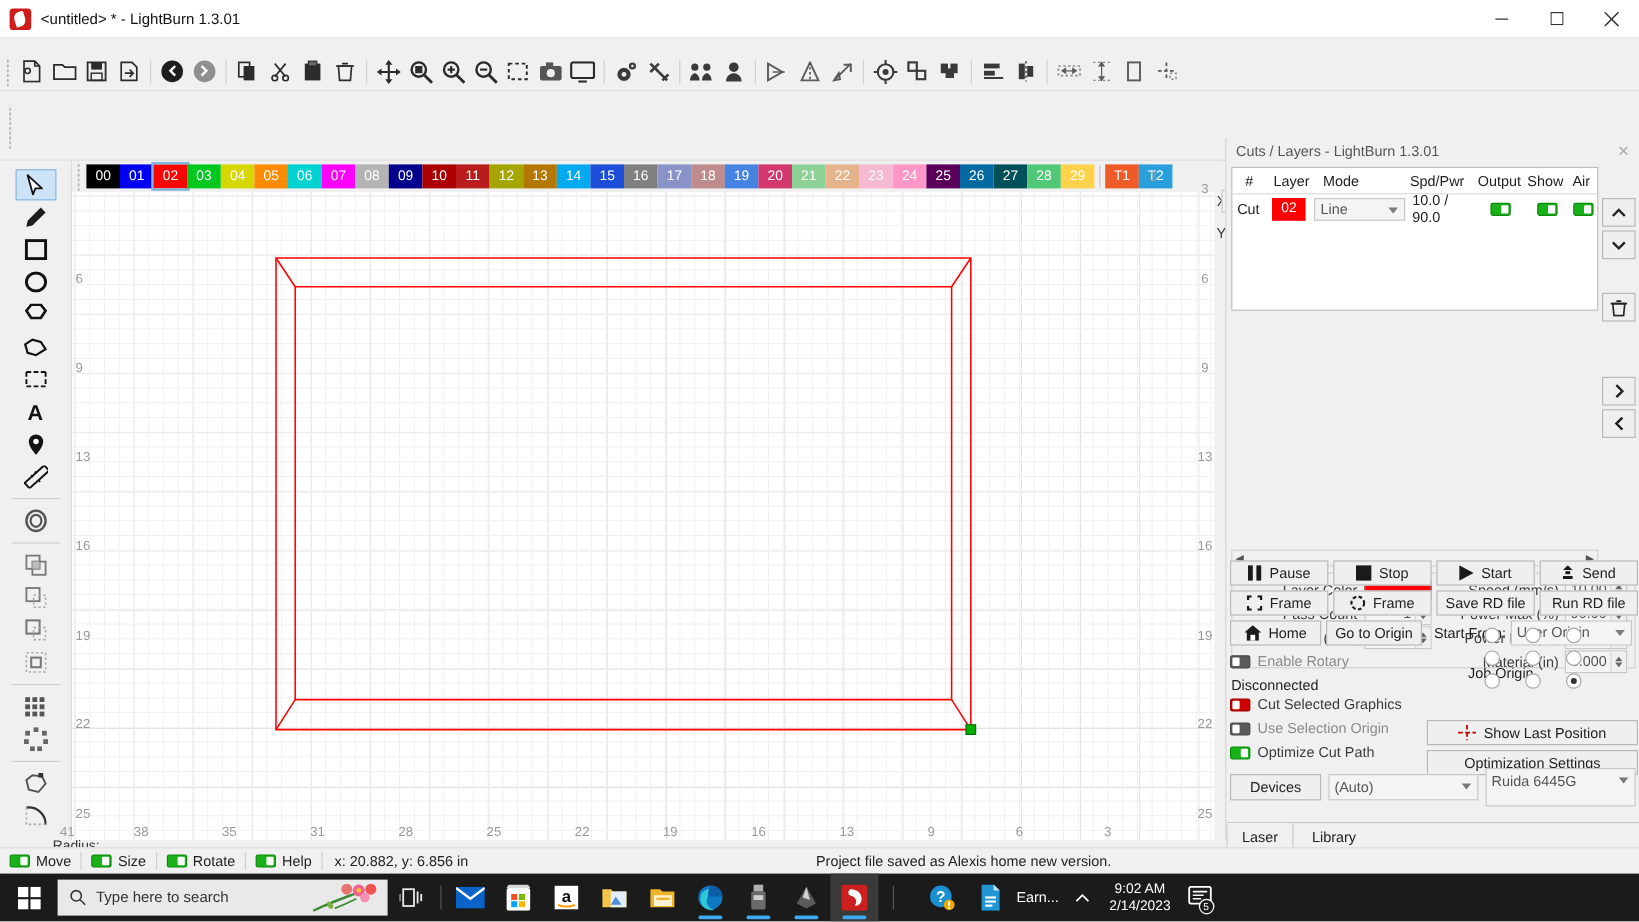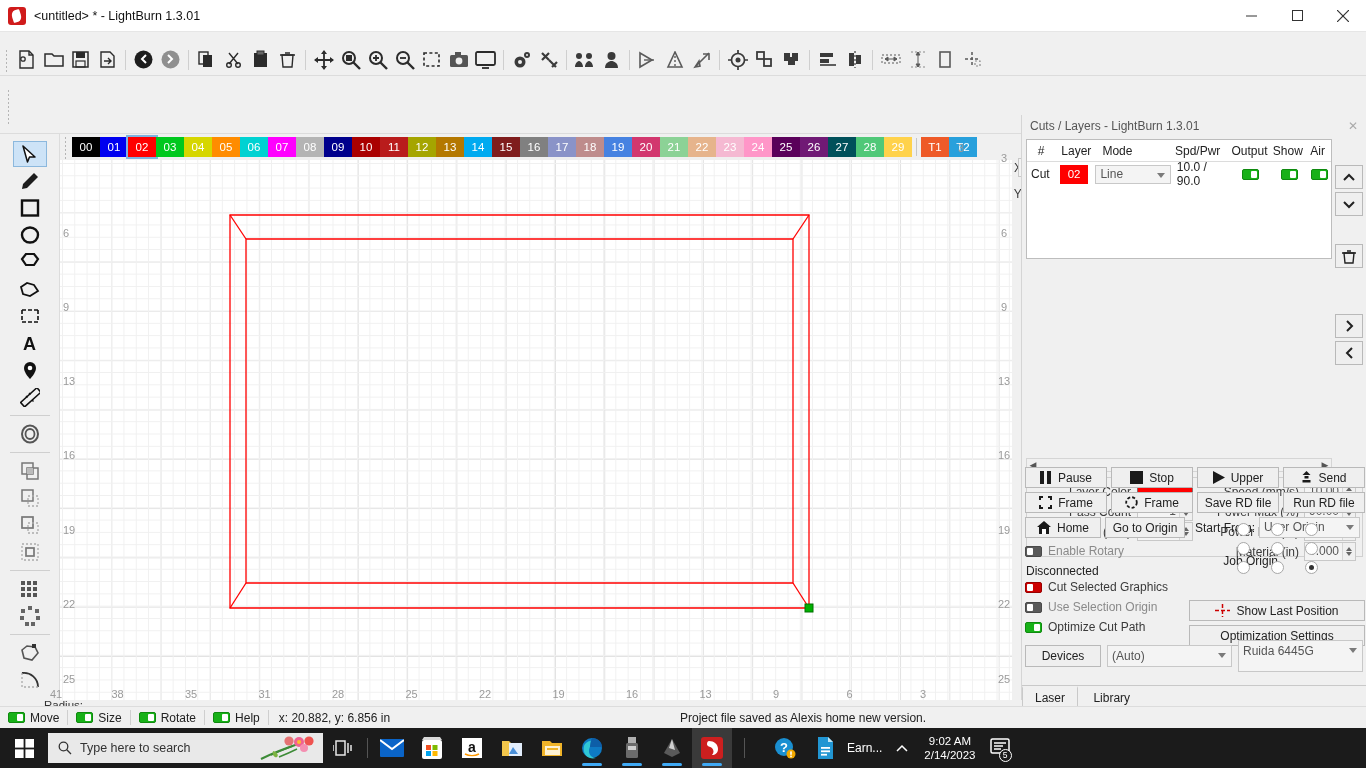--- a/index.html
+++ b/index.html
@@ -662,32 +662,32 @@
         <span class="sw" style="background: rgb(255, 140, 0);">05</span>
         <span class="sw" style="background: rgb(0, 210, 210);">06</span>
         <span class="sw" style="background: rgb(255, 0, 255);">07</span>
         <span class="sw" style="background: rgb(180, 180, 180);">08</span>
         <span class="sw" style="background: rgb(0, 0, 140);">09</span>
         <span class="sw" style="background: rgb(170, 0, 0);">10</span>
         <span class="sw" style="background: #b91c1c;">11</span>
         <span class="sw" style="background: rgb(165, 165, 0);">12</span>
         <span class="sw" style="background: rgb(180, 120, 0);">13</span>
         <span class="sw" style="background: rgb(0, 170, 240);">14</span>
-        <span class="sw" style="background: #7f1d1d;">15</span>
+        <span class="sw" style="background: #1d4ed8;">15</span>
         <span class="sw" style="background: rgb(128, 128, 128);">16</span>
         <span class="sw" style="background: rgb(138, 147, 200);">17</span>
         <span class="sw" style="background: rgb(190, 140, 140);">18</span>
         <span class="sw" style="background: rgb(70, 130, 225);">19</span>
         <span class="sw" style="background: rgb(210, 55, 110);">20</span>
         <span class="sw" style="background: rgb(140, 210, 150);">21</span>
         <span class="sw" style="background: rgb(230, 180, 140);">22</span>
         <span class="sw" style="background: rgb(245, 185, 210);">23</span>
         <span class="sw" style="background: rgb(255, 150, 200);">24</span>
         <span class="sw" style="background: rgb(90, 0, 90);">25</span>
-        <span class="sw" style="background: #701a75;">26</span>
+        <span class="sw" style="background: #0369a1;">26</span>
         <span class="sw" style="background: rgb(0, 80, 90);">27</span>
         <span class="sw" style="background: rgb(80, 200, 120);">28</span>
         <span class="sw" style="background: rgb(255, 210, 75);">29</span>
         <span class="palsep"></span>
         <span class="sw" style="background: rgb(238, 90, 40);">T1</span>
         <span class="sw" style="background: rgb(40, 160, 220);">T2</span>
       </div>
   </div>
 
   <div class="lefttools">
@@ -1034,21 +1034,21 @@
       <div class="cbtn" style="width:85px;">
         <svg width="13" height="13" viewBox="0 0 13 13">
             <rect x="0" y="0" width="13" height="13" fill="#1a1a1a"></rect>
           </svg>
         <span>Stop</span>
       </div>
       <div class="cbtn" style="width:85px;">
         <svg width="12" height="13" viewBox="0 0 12 13">
             <path d="M0 0l12 6.5L0 13z" fill="#1a1a1a"></path>
           </svg>
-        <span>Upper</span>
+        <span>Start</span>
       </div>
       <div class="cbtn" style="width:85px;">
         <svg width="11" height="13" viewBox="0 0 11 13">
             <path d="M5.5 0l4 4h-8z" fill="#1a1a1a"></path>
             <rect x="3.5" y="5" width="4" height="2.5" fill="#1a1a1a"></rect>
             <rect x="1.5" y="9" width="8" height="2.5" fill="#1a1a1a"></rect>
           </svg>
         <span>Send</span>
       </div>
     </div>

